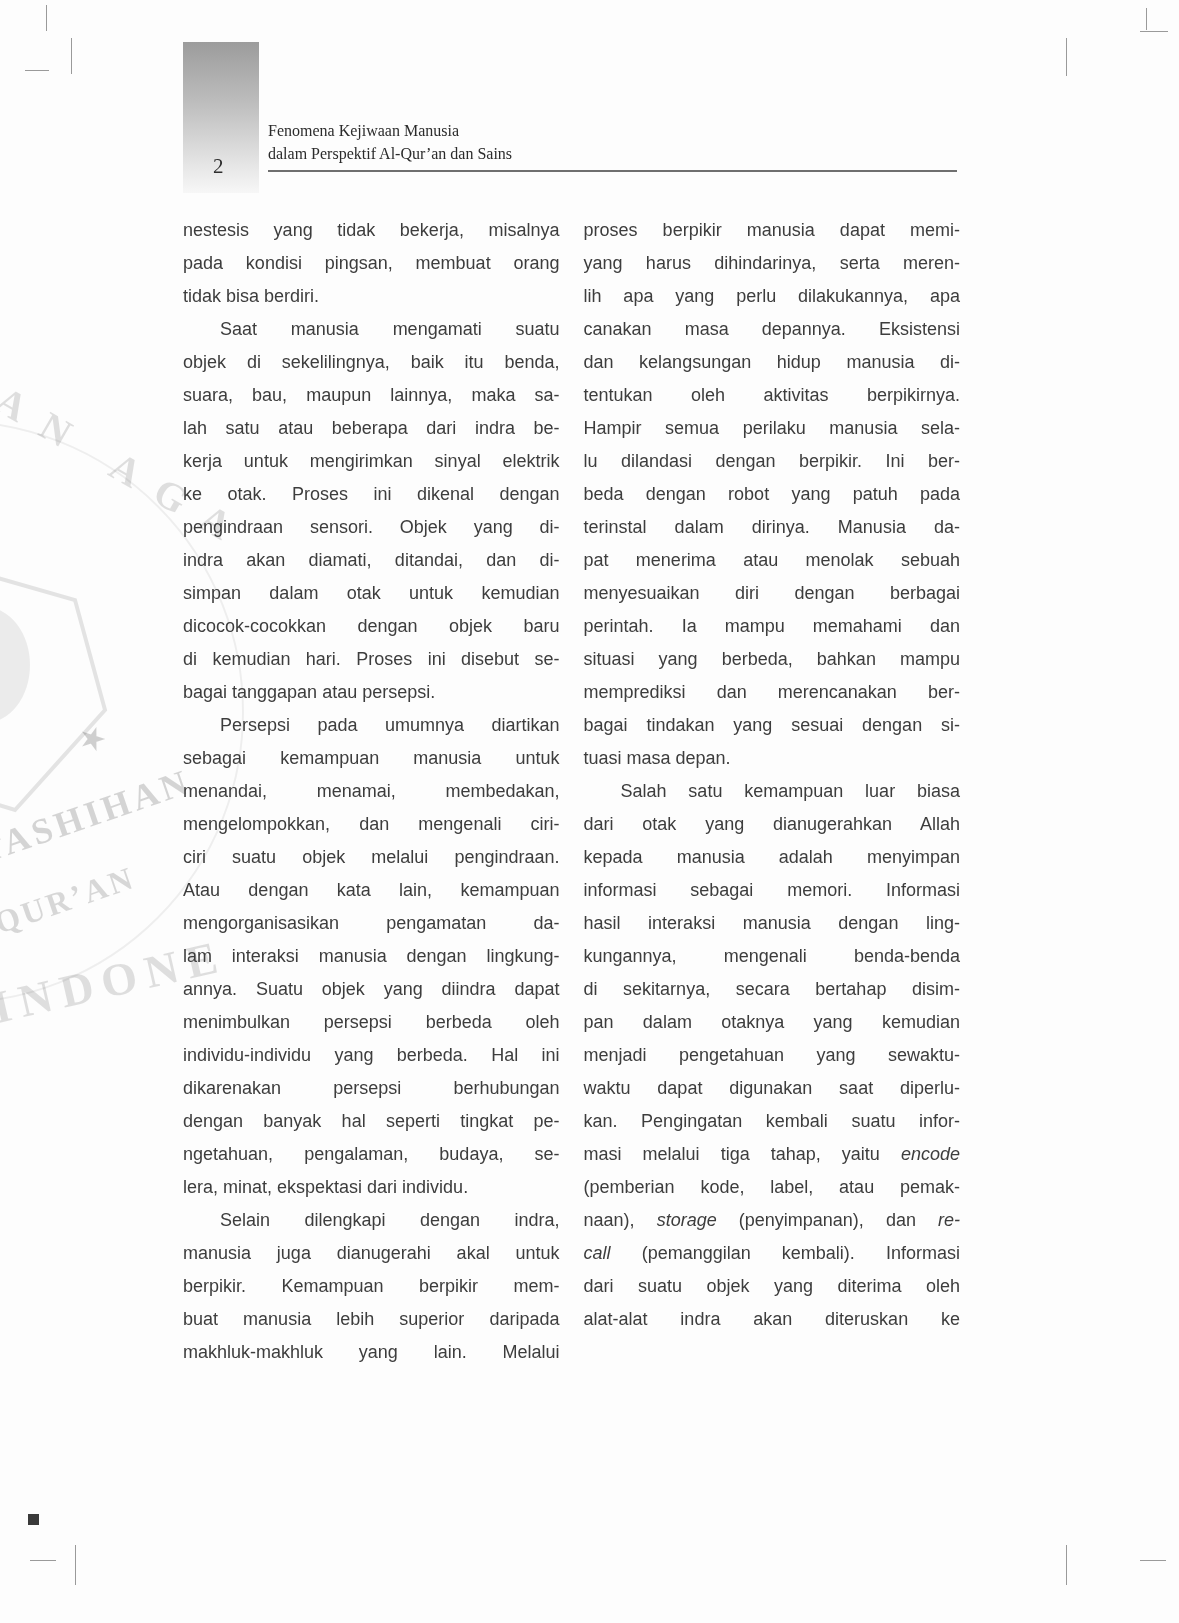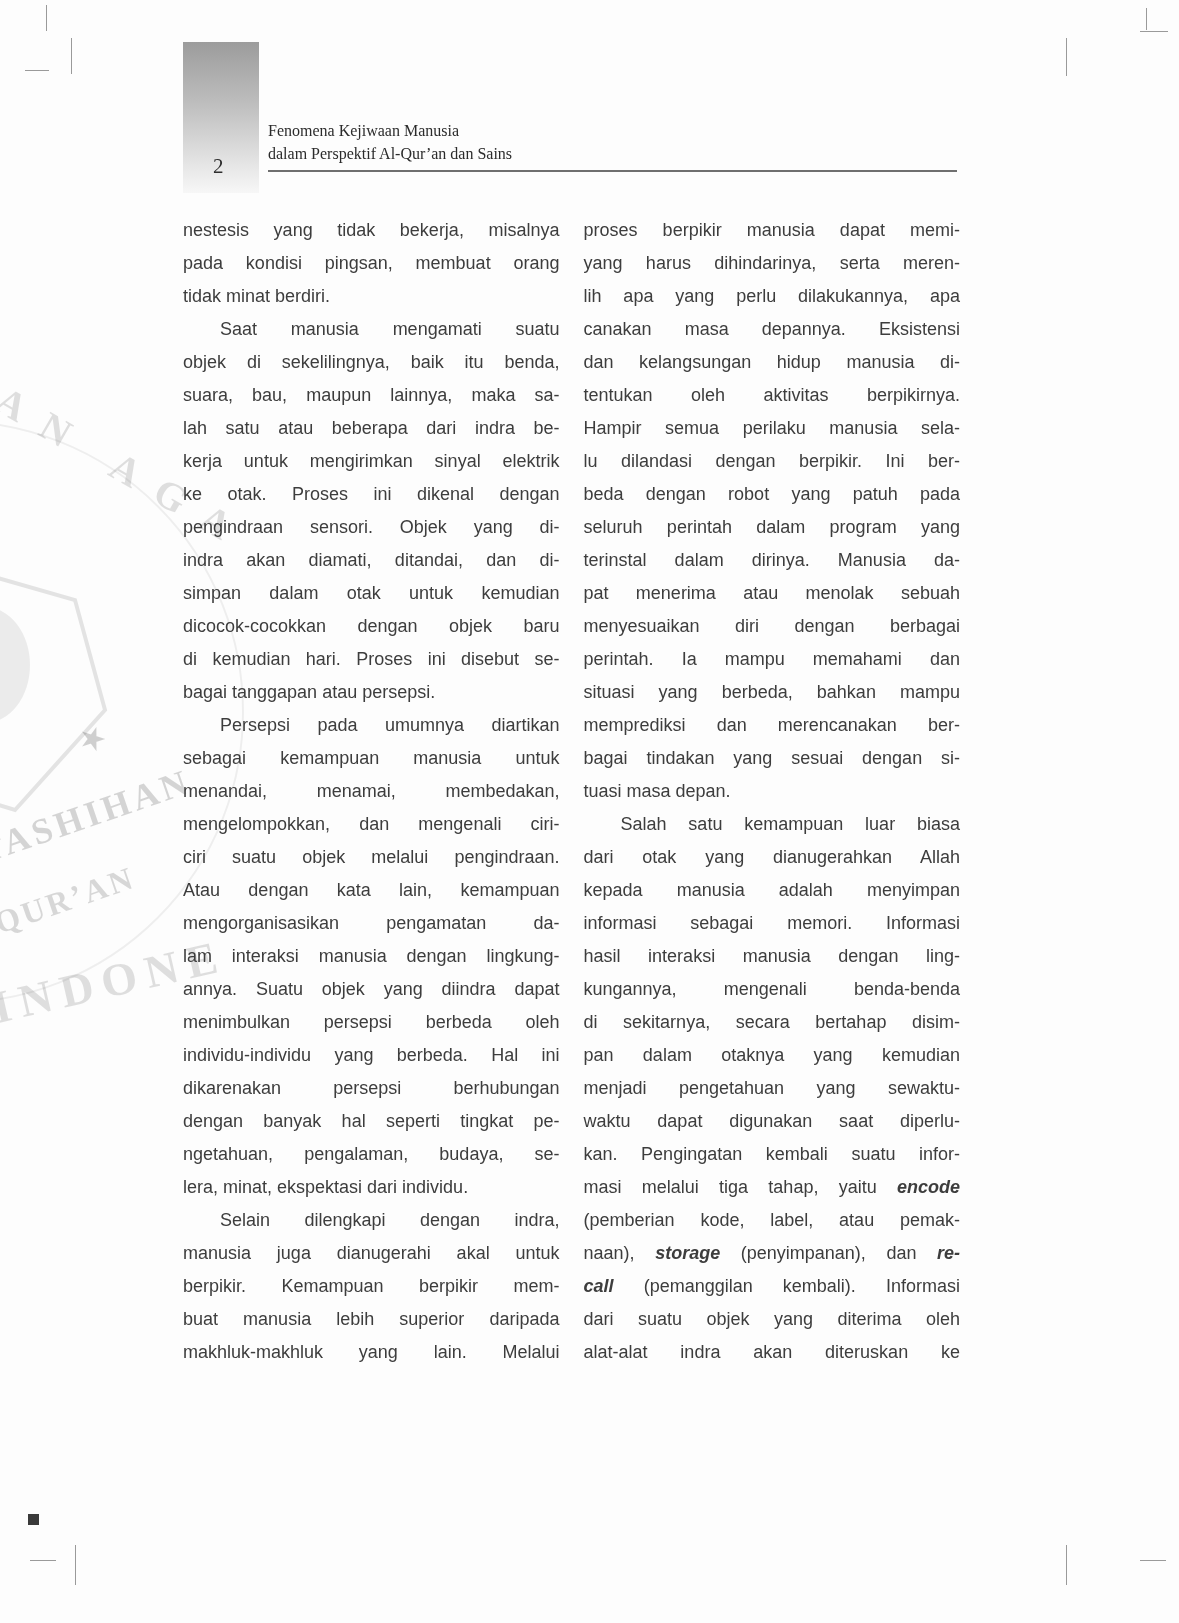--- a/index.html
+++ b/index.html
@@ -38,21 +38,21 @@
     position:absolute;left:183px;top:207px;width:777px;
     display:flex;gap:24px;z-index:2;margin-top:7px;
   }
   .col{flex:1;}
   .line{
     font-size:18px;line-height:33px;color:#3d3d3d;
     text-align:justify;text-align-last:justify;
   }
   .line.end{text-align-last:left;}
   .line.indent{text-indent:37px;}
-  .line em{font-style:italic;font-weight:bold;}
+  .line em{font-style:italic;}
   
   .watermark{position:absolute;inset:0;z-index:0;pointer-events:none;}
   .wm{
     position:absolute;
     font-family:"Liberation Serif",serif;font-weight:bold;
     color:rgba(0,0,0,0.14);white-space:nowrap;
   }
   .wm-arc{left:-20px;top:445px;font-size:40px;letter-spacing:22px;transform:rotate(30deg);color:rgba(0,0,0,0.12);}
   .wm-band1{left:-55px;top:800px;font-size:36px;letter-spacing:4px;transform:rotate(-19deg);color:rgba(0,0,0,0.16);}
   .wm-band2{left:-45px;top:888px;font-size:32px;letter-spacing:3px;transform:rotate(-19deg);color:rgba(0,0,0,0.15);}
@@ -100,21 +100,21 @@
   <div class="header-title">
     <div>Fenomena Kejiwaan Manusia</div>
     <div>dalam Perspektif Al-Qur’an dan Sains</div>
   </div>
   <div class="header-rule"></div>
 
   <div class="columns">
     <div class="col" id="col-left">
         <div class="line"><span>nestesis yang tidak bekerja, misalnya</span></div>
         <div class="line"><span>pada kondisi pingsan, membuat orang</span></div>
-        <div class="line end"><span>tidak minat berdiri.</span></div>
+        <div class="line end"><span>tidak bisa berdiri.</span></div>
         <div class="line indent"><span>Saat manusia mengamati suatu</span></div>
         <div class="line"><span>objek di sekelilingnya, baik itu benda,</span></div>
         <div class="line"><span>suara, bau, maupun lainnya, maka sa-</span></div>
         <div class="line"><span>lah satu atau beberapa dari indra be-</span></div>
         <div class="line"><span>kerja untuk mengirimkan sinyal elektrik</span></div>
         <div class="line"><span>ke otak. Proses ini dikenal dengan</span></div>
         <div class="line"><span>pengindraan sensori. Objek yang di-</span></div>
         <div class="line"><span>indra akan diamati, ditandai, dan di-</span></div>
         <div class="line"><span>simpan dalam otak untuk kemudian</span></div>
         <div class="line"><span>dicocok-cocokkan dengan objek baru</span></div>
@@ -144,21 +144,20 @@
     <div class="col" id="col-right">
         <div class="line"><span>proses berpikir manusia dapat memi-</span></div>
         <div class="line"><span>yang harus dihindarinya, serta meren-</span></div>
         <div class="line"><span>lih apa yang perlu dilakukannya, apa</span></div>
         <div class="line"><span>canakan masa depannya. Eksistensi</span></div>
         <div class="line"><span>dan kelangsungan hidup manusia di-</span></div>
         <div class="line"><span>tentukan oleh aktivitas berpikirnya.</span></div>
         <div class="line"><span>Hampir semua perilaku manusia sela-</span></div>
         <div class="line"><span>lu dilandasi dengan berpikir. Ini ber-</span></div>
         <div class="line"><span>beda dengan robot yang patuh pada</span></div>
-        <div class="line"><span>seluruh perintah dalam program yang</span></div>
         <div class="line"><span>terinstal dalam dirinya. Manusia da-</span></div>
         <div class="line"><span>pat menerima atau menolak sebuah</span></div>
         <div class="line"><span>menyesuaikan diri dengan berbagai</span></div>
         <div class="line"><span>perintah. Ia mampu memahami dan</span></div>
         <div class="line"><span>situasi yang berbeda, bahkan mampu</span></div>
         <div class="line"><span>memprediksi dan merencanakan ber-</span></div>
         <div class="line"><span>bagai tindakan yang sesuai dengan si-</span></div>
         <div class="line end"><span>tuasi masa depan.</span></div>
         <div class="line indent"><span>Salah satu kemampuan luar biasa</span></div>
         <div class="line"><span>dari otak yang dianugerahkan Allah</span></div>

